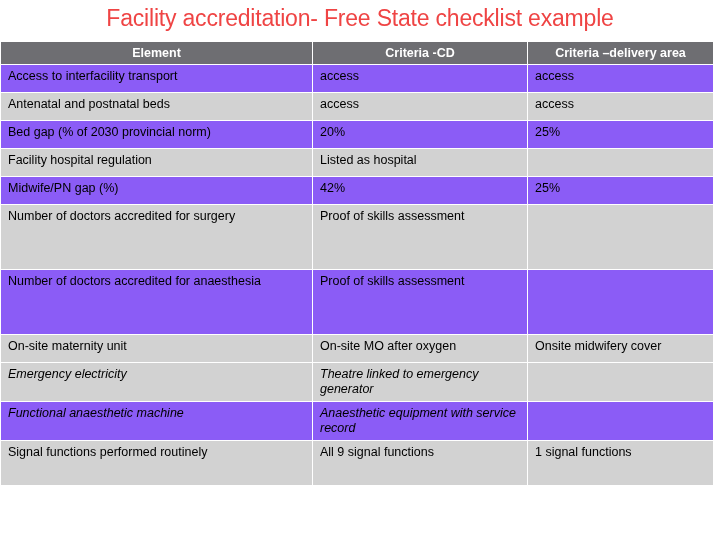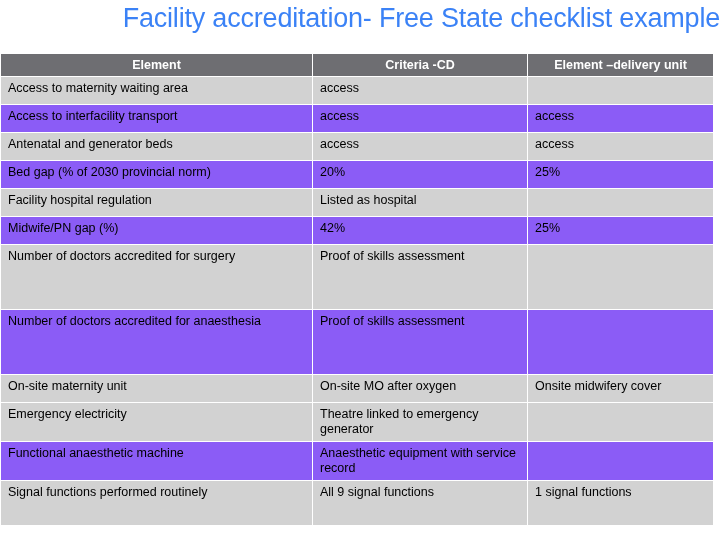--- a/index.html
+++ b/index.html
@@ -22,34 +22,34 @@
     background: #ffffff;
     box-sizing: border-box;
   }
 
   
   .slide-title {
     position: absolute;
     left: 0;
     top: 4px;
     width: 720px;
-    text-align: right;
-    font-size: 27px;
+    text-align: center;
+    font-size: 23px;
     line-height: 28px;
     font-weight: 400;
-    color: #3b82f6;
+    color: #ef4444;
     letter-spacing: -0.2px;
     white-space: nowrap;
   }
 
   
   .table-wrap {
     position: absolute;
     left: 0;
-    top: 53px;
+    top: 41px;
     width: 712px;
   }
 
   table.checklist {
     width: 712px;
     border-collapse: separate;
     border-spacing: 1px 1px;
     table-layout: fixed;
     font-size: 12.5px;
   }
@@ -79,21 +79,21 @@
     line-height: 15px;
     box-sizing: border-box;
     overflow: hidden;
   }
 
   tbody tr.band-dark td { background: #d2d2d2; }
   tbody tr.band-light td { background: #8b5cf6; }
 
   tr.h-std  td { height: 27px; }
   tr.h-tall td { height: 64px; }
-  tr.h-med  td { height: 38px; }
+  tr.h-med  td { height: 38px; font-style: italic; }
   tr.h-last td { height: 44px; margin-top: 16px; }
 
   .cell-text { display: block; }
 </style>
 </head>
 <body>
 
 <div class="slide">
 
   <div class="slide-title">Facility accreditation- Free State checklist example</div>
@@ -102,52 +102,41 @@
     <table class="checklist">
       <colgroup>
         <col class="c-element">
         <col class="c-cd">
         <col class="c-du">
       </colgroup>
       <thead>
         <tr>
           <th>Element</th>
           <th>Criteria -CD</th>
-          <th>Element –delivery unit</th>
+          <th>Criteria –delivery area</th>
         </tr>
       </thead>
       <tbody>
 
+
+        <tr class="band-light h-std">
+          <td>
+              <span class="cell-text">Access to interfacility transport</span>
+            </td>
+          <td>
+              <span class="cell-text">access</span>
+            </td>
+          <td>
+              <span class="cell-text">access</span>
+            </td>
+        </tr>
+
         <tr class="band-dark h-std">
           <td>
-              <span class="cell-text">Access to maternity waiting area</span>
-            </td>
-          <td>
-              <span class="cell-text">access</span>
-            </td>
-          <td>
-              <span class="cell-text"></span>
-            </td>
-        </tr>
-
-        <tr class="band-light h-std">
-          <td>
-              <span class="cell-text">Access to interfacility transport</span>
-            </td>
-          <td>
-              <span class="cell-text">access</span>
-            </td>
-          <td>
-              <span class="cell-text">access</span>
-            </td>
-        </tr>
-
-        <tr class="band-dark h-std">
-          <td>
-              <span class="cell-text">Antenatal and generator  beds</span>
+              <span class="cell-text">Antenatal and postnatal  beds</span>
             </td>
           <td>
               <span class="cell-text">access</span>
             </td>
           <td>
               <span class="cell-text">access</span>
             </td>
         </tr>
 
         <tr class="band-light h-std">

